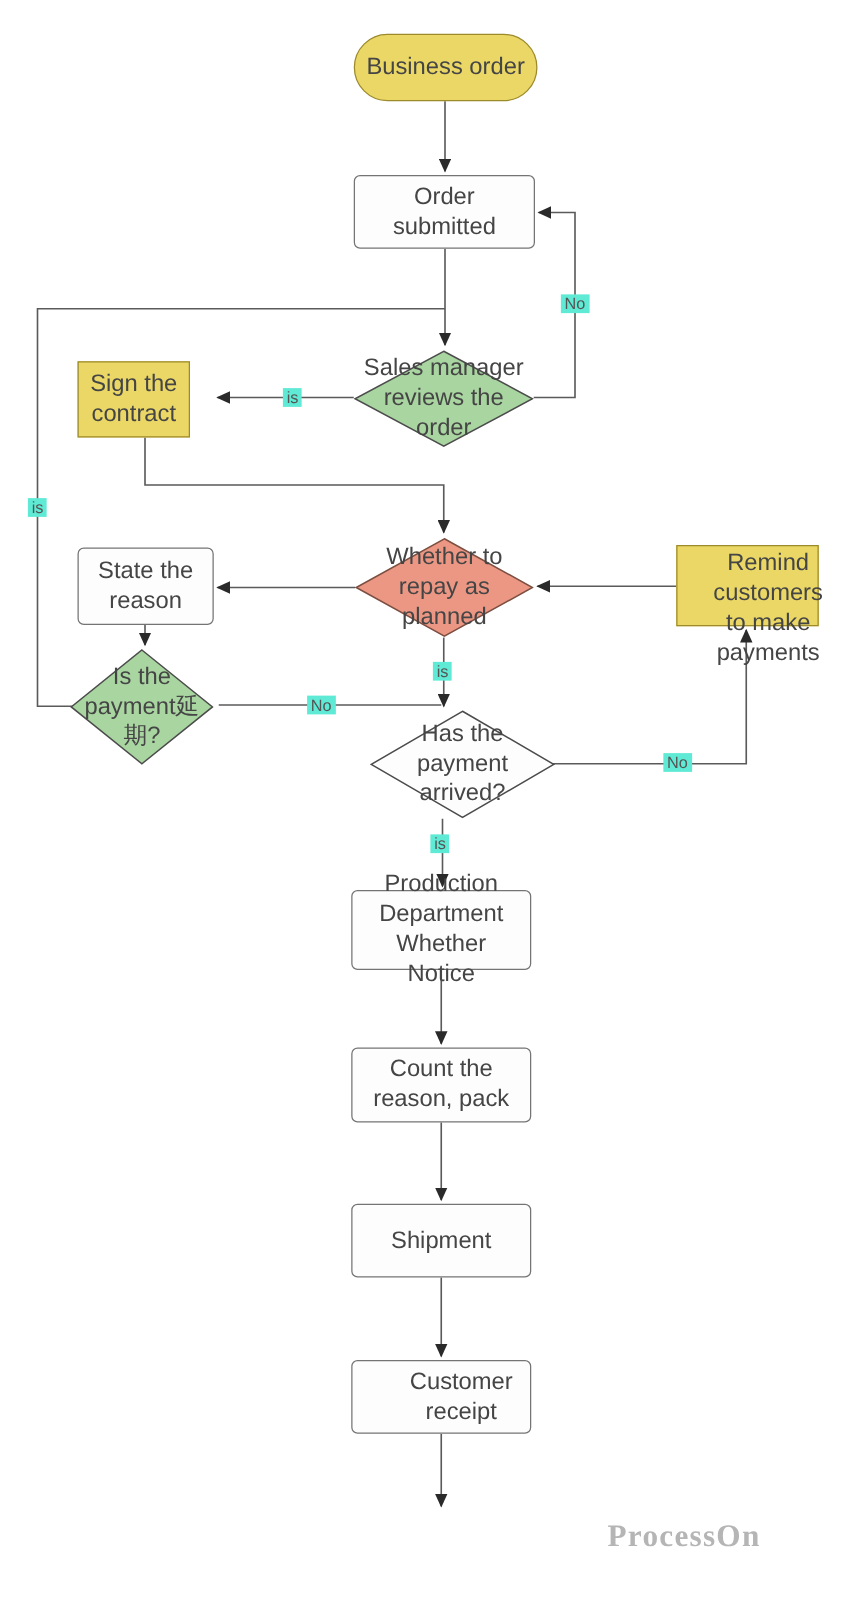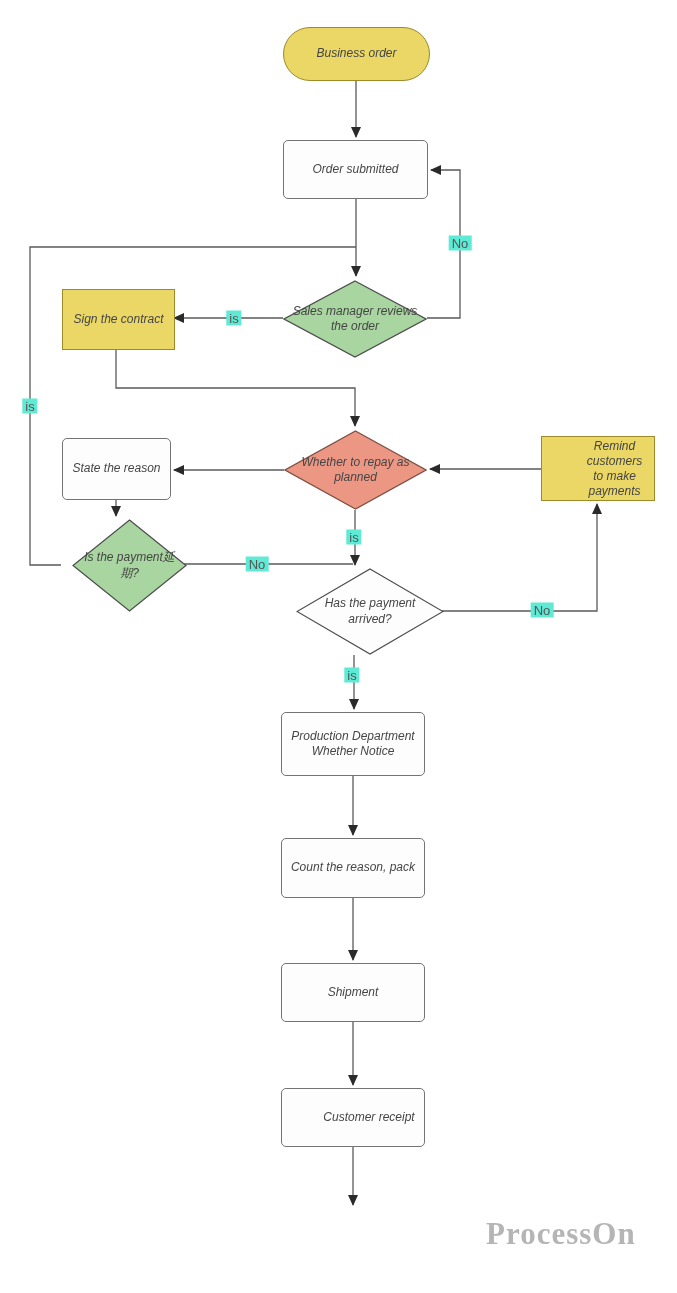--- a/index.html
+++ b/index.html
@@ -3,48 +3,48 @@
 <meta charset="utf-8">
 <style>
   html,body{margin:0;padding:0;background:#ffffff;}
   .canvas{
     position:relative;width:677px;height:1293px;background:#ffffff;
     font-family:"Liberation Sans",sans-serif;color:#454545;overflow:hidden;
   }
   .edges{position:absolute;left:0;top:0;z-index:1;}
   .node{
     position:absolute;z-index:2;display:flex;align-items:center;justify-content:center;
-    text-align:center;font-size:12px;line-height:1.26;box-sizing:border-box;font-style:italic;
+    text-align:center;font-size:19px;line-height:1.26;box-sizing:border-box;
   }
   .rect{background:#fdfdfd;border:1px solid #747474;border-radius:5px;}
   .yellow{background:#ead766;border:1px solid #9c8a2b;}
   .blue{background:#c0c9ea;border:1px solid #646e93;}
   .terminator{border-radius:28px;}
   .diamond{background:transparent;}
   .diamond > svg{position:absolute;left:0;top:0;}
   .lbl{position:relative;z-index:1;padding:0 6px;}
   .elabel{
     position:absolute;z-index:3;transform:translate(-50%,-50%);
     background:#5eead4;padding:0 3px;font-size:13px;color:#555555;
     font-family:"Liberation Sans",sans-serif;
   }
   .watermark{
     position:absolute;z-index:0;left:486px;top:1216px;
-    font-family:"Liberation Serif",serif;font-weight:bold;font-size:31px;
+    font-family:"Liberation Serif",serif;font-weight:bold;font-size:25px;
     color:#b5b5b5;letter-spacing:1px;
   }
   
   #n-business{left:283px;top:27px;width:147px;height:54px;}
   #n-submitted{left:283px;top:140px;width:145px;height:59px;}
   #n-sales{left:283px;top:280px;width:144px;height:78px;}
-  #n-sign{left:62px;top:289px;width:113px;height:61px;}
+  #n-sign{left:62px;top:289px;width:90px;height:61px;}
   #n-repay{left:284px;top:430px;width:143px;height:80px;}
   #n-reason{left:62px;top:438px;width:109px;height:62px;}
   #n-remind{left:541px;top:436px;width:114px;height:65px;align-items:flex-start;padding-top:2px;overflow:visible;padding-left:33px;}
-  #n-delay{left:72px;top:519px;width:115px;height:93px;text-align:center;}
+  #n-delay{left:56px;top:519px;width:115px;height:93px;text-align:center;}
   #n-arrived{left:296px;top:568px;width:148px;height:87px;justify-content:flex-end;}
   #n-production{left:281px;top:712px;width:144px;height:64px;}
   #n-count{left:281px;top:838px;width:144px;height:60px;}
   #n-shipment{left:281px;top:963px;width:144px;height:59px;}
   #n-receipt{left:281px;top:1088px;width:144px;height:59px;padding-left:32px;}
   #n-archive{left:277px;top:1208px;width:151px;height:64px;border-radius:32px;}
   
   #el-review-no{left:460px;top:243px;}
   #el-review-is{left:234px;top:318px;}
   #el-delay-is{left:30px;top:406px;}

